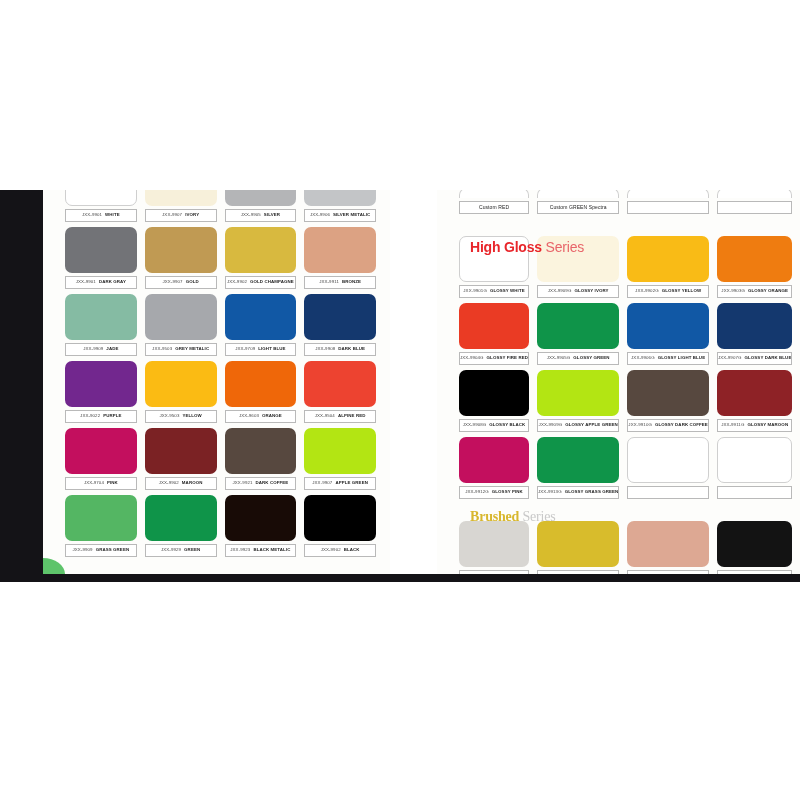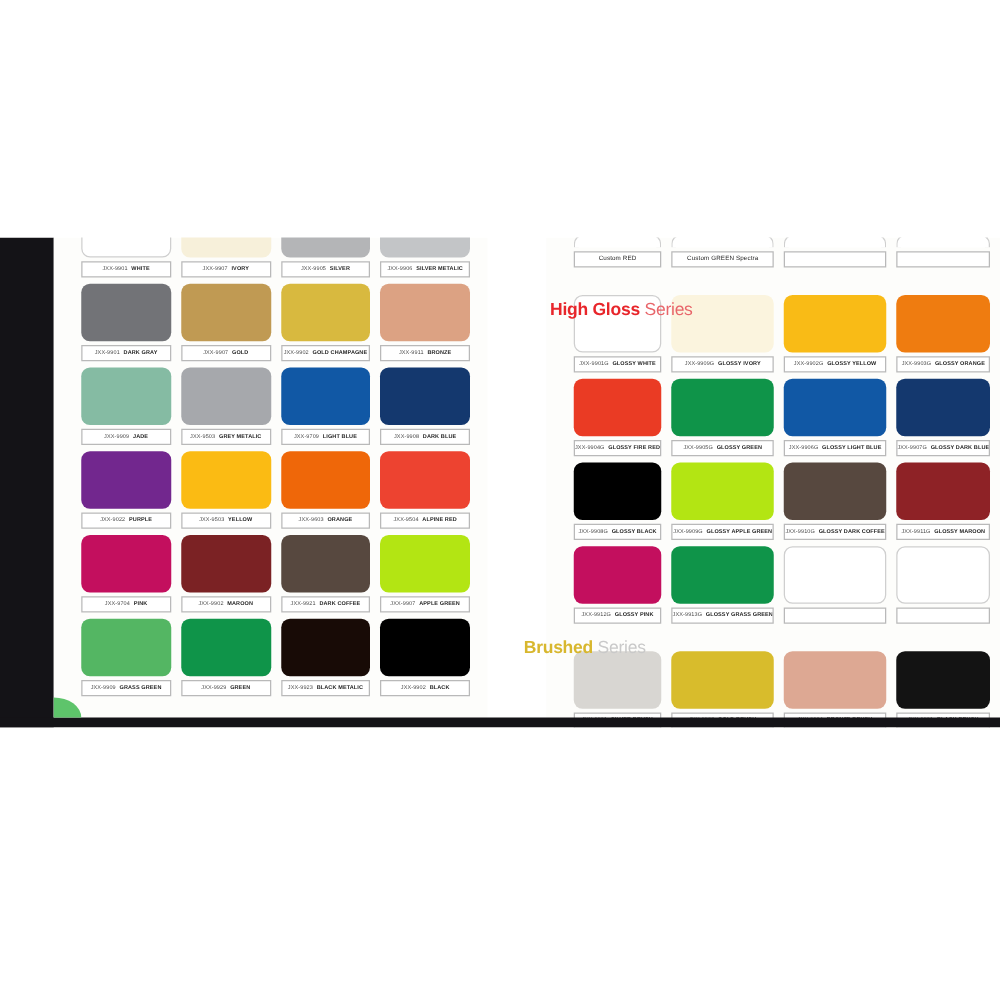--- a/index.html
+++ b/index.html
@@ -81,25 +81,26 @@
   .label .code{ opacity:.85; }
   .label .nm{ font-weight:bold; margin-left:3px; }
 
   
   .series-head{
     position:absolute;
     font-size:14px;
     font-weight:bold;
     letter-spacing:-.2px;
     white-space:nowrap;
+    margin-left:30px;
   }
   .series-head .w2{ font-weight:normal; }
   #head-gloss{ left:440px; top:239px; color:#e8262b; }
   #head-gloss .w2{ color:#e8656a; }
-  #head-brushed{ left:419px; top:509px; color:#d8b72e; }
+  #head-brushed{ left:440px; top:509px; color:#d8b72e;font-family:Liberation Serif, serif; }
   #head-brushed .w2{ color:#c9c9c9; }
 </style>
 </head>
 <body>
 
 <div id="photo">
 
   <div class="gutter-left"></div>
 
   <div class="sheet" id="sheet-left">

